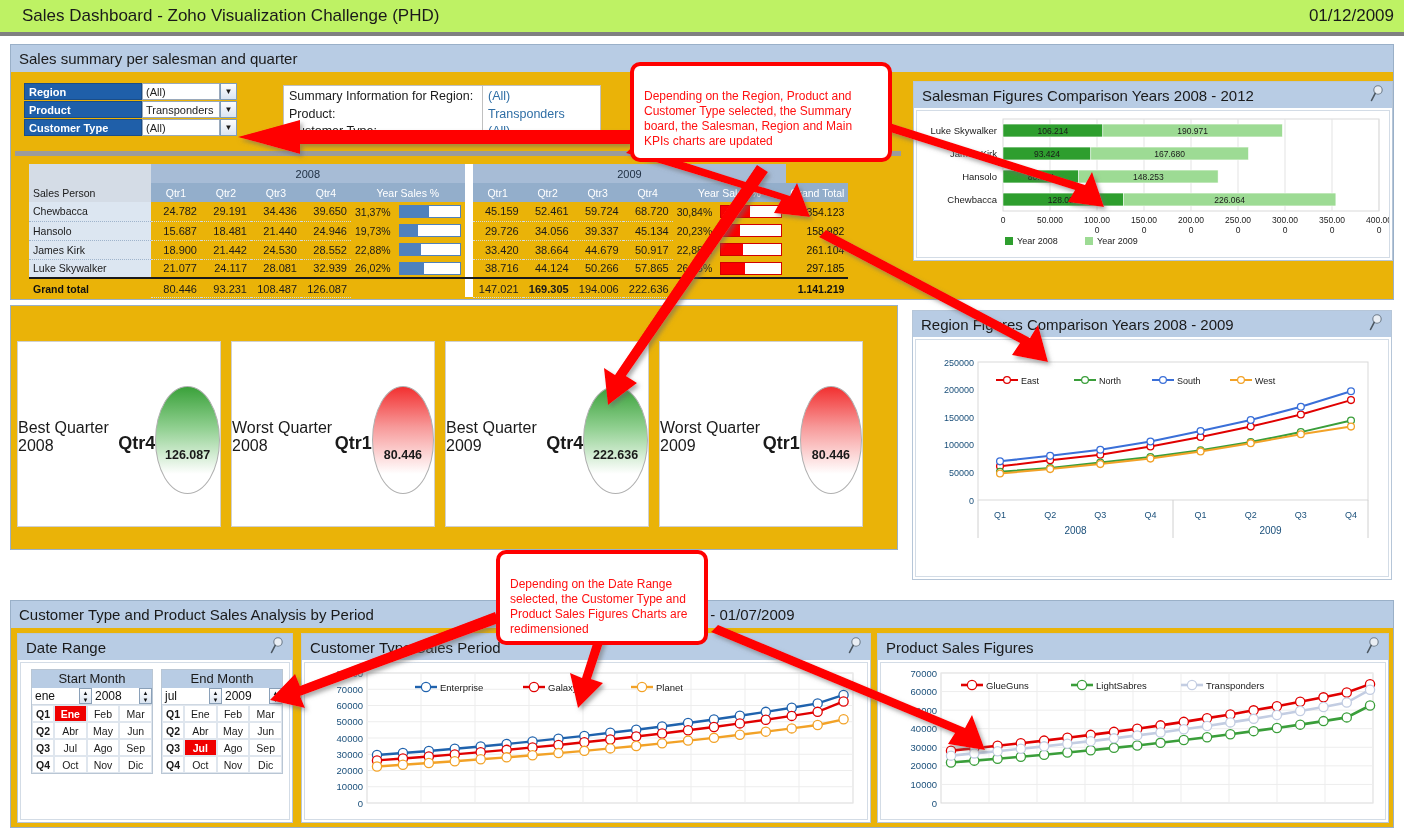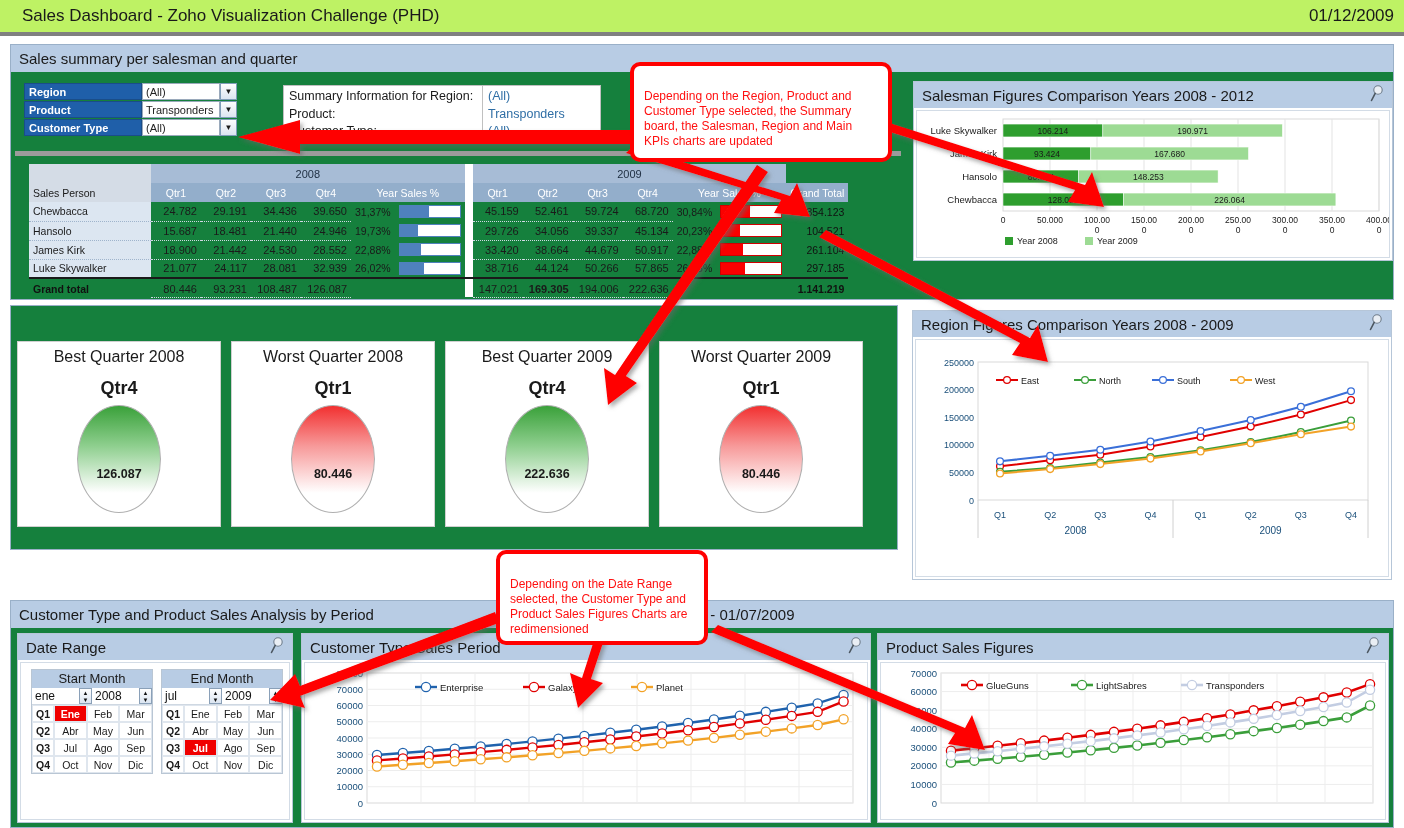--- a/index.html
+++ b/index.html
@@ -18,21 +18,21 @@
     border-bottom:4px solid #808080;
     display:flex; align-items:center; justify-content:space-between;
     padding:0 10px 0 22px;
   }
   #topbar .t { font-size:17px; color:#1a1a1a; white-space:nowrap; }
   #topbar .d { font-size:17px; color:#1a1a1a; }
 
   
   .section {
     position:absolute;
-    background:#15803d;
+    background:#eab308;
     border:1px solid #9ab0c8;
   }
   .sect-head {
     height:27px; background:#b8cce4; color:#1a1a1a;
     font-size:15px; display:flex; align-items:center;
     padding-left:8px; position:relative;
   }
 
   
   .panel { position:absolute; border:1px solid #b6c6d8; background:#fff; }
@@ -87,21 +87,21 @@
   .bartrack.red { border-color:#d00000; }
   .barfill.red { background:#fb0000; }
   .gt { text-align:right; font-weight:bold; font-size:10.5px; }
   tr.totalrow td { border-top:2px solid #1a1a1a; font-weight:bold; padding-top:2px;}
   .sepcol { width:3px; background:#fff; }
 
   
   .kpi-wrap { position:absolute; left:16px; top:346px; display:flex; gap:10px; }
   .kpi {
     width:204px; height:186px; border:1px solid #d0d0d0; background:#fff;
-    display:flex; flex-direction:column; align-items:center; padding-top:6px;
+    display:flex; align-items:center; padding-top:6px;
   }
   .kpi .ttl { font-size:16px; color:#1a1a1a; }
   .kpi .q { font-size:18px; font-weight:bold; margin-top:12px; color:#1a1a1a; }
   .kpi .ball {
     width:84px; height:108px; border-radius:50%; margin-top:6px;
     border:1px solid #b0b0b0; display:flex; align-items:center; justify-content:center;
     font-size:12.5px; font-weight:bold; color:#1a1a1a; padding-top:30px;
   }
   .ball.green { background:linear-gradient(#3aa13a,#8fcf8f 38%,#ffffff 82%); }
   .ball.red   { background:linear-gradient(#f23030,#f79a9a 38%,#ffffff 82%); }
@@ -245,21 +245,21 @@
           <td class="num">29.726</td>
           <td class="num">34.056</td>
           <td class="num">39.337</td>
           <td class="num">45.134</td>
           <td class="pct">20,23%</td>
           <td class="barcell">
             <div class="bartrack red">
               <div class="barfill red" style="width:31.3565%"></div>
             </div>
           </td>
-          <td class="gt">104.521</td>
+          <td class="gt">158.982</td>
         </tr>
         <tr>
           <td class="namecell">James Kirk</td>
           <td class="num">18.900</td>
           <td class="num">21.442</td>
           <td class="num">24.530</td>
           <td class="num">28.552</td>
           <td class="pct">22,88%</td>
           <td class="barcell">
             <div class="bartrack">

